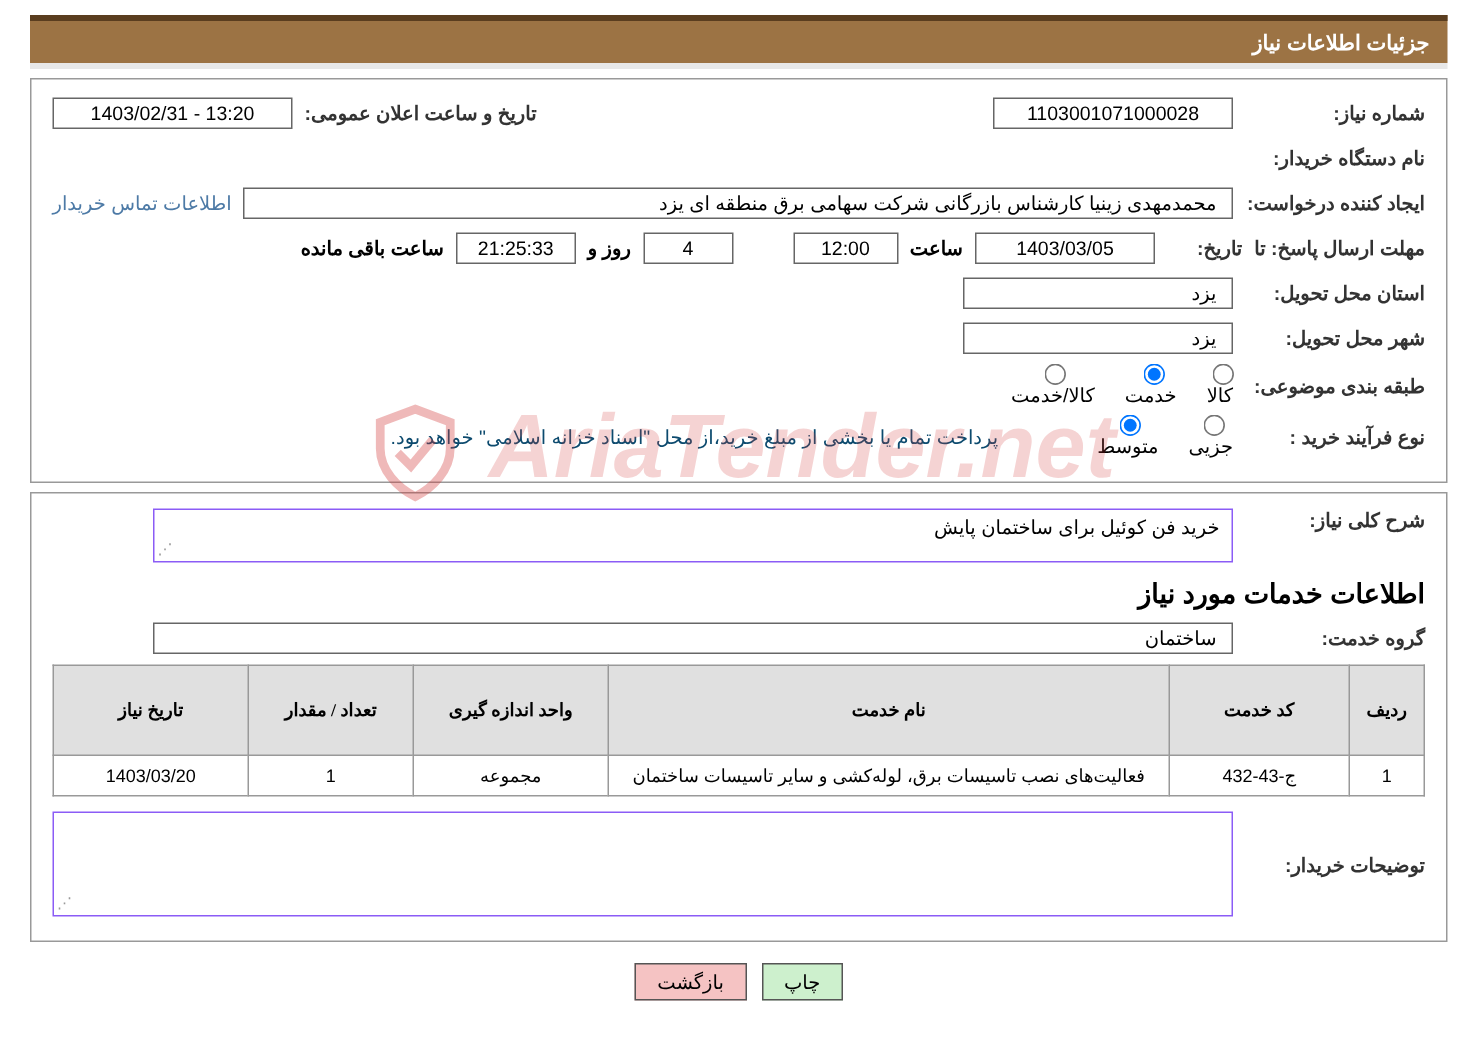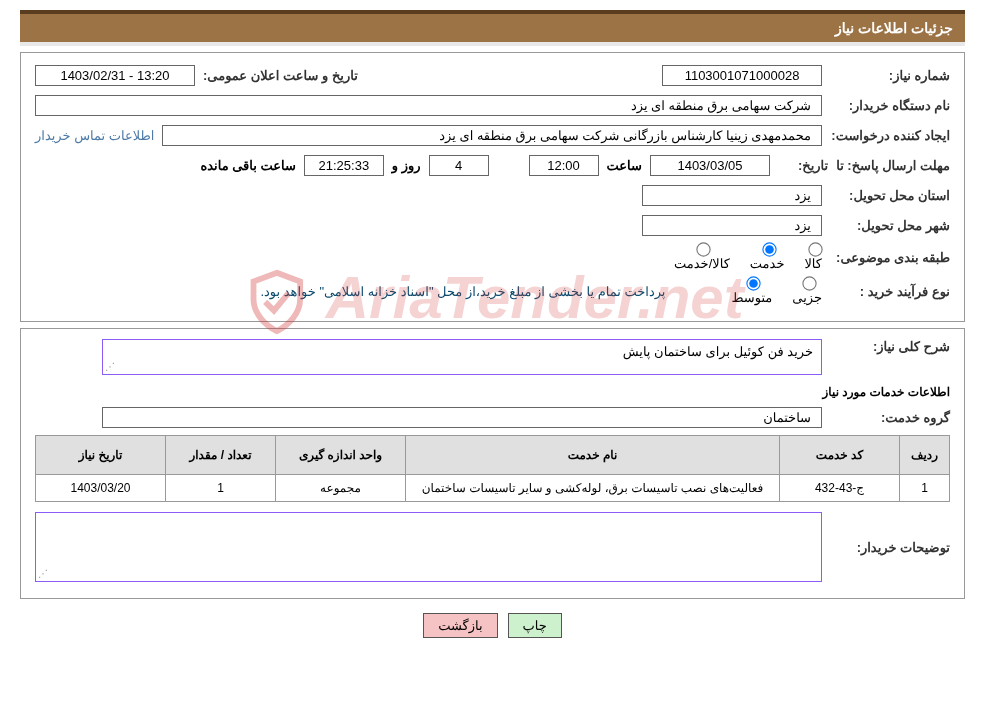--- a/index.html
+++ b/index.html
@@ -16,23 +16,23 @@
     .box-full { flex: 1; text-align: right; padding-right: 10px; }
     .sep-label { margin: 0 8px; font-weight: bold; }
     .contact-link { color: #4d7aa6; cursor: pointer; margin-right: 8px; }
     .radio-row { display: flex; align-items: center; gap: 6px; }
     .radio-item { margin-left: 14px; display: flex; align-items: center; flex-direction: column; }
     .radio-item input { margin-left: 4px; transform: scale(1.1); }
     .note-text { color: #0c4a6e; margin-right: 52px; }
     .textarea-box { border: 1px solid #8b5cf6; width: 100%; min-height: 40px; padding: 4px 8px; resize: vertical; position: relative; text-align: right; background: #fff; }
     .resize-handle { position: absolute; bottom: 2px; left: 2px; font-size: 10px; color: #999; direction: ltr; }
     table.data-table { width: 100%; border-collapse: collapse; margin-top: 6px; }
-    table.data-table th { background: #e0e0e0; border: 1px solid #999; padding: 12px 4px; font-weight: bold; font-size: 12px; text-align: center; }
+    table.data-table th { background: #e0e0e0; border: 1px solid #999; padding: 22px 4px; font-weight: bold; font-size: 12px; text-align: center; font-family: Liberation Serif, serif; }
     table.data-table td { border: 1px solid #999; padding: 6px 4px; text-align: center; font-size: 12px; }
-    .section-title { font-weight: bold; font-size: 12px; margin: 10px 0 6px 0; }
+    .section-title { font-weight: bold; font-size: 18px; margin: 10px 0 6px 0; }
     .actions { display: flex; justify-content: center; gap: 10px; margin: 14px 0; }
     .btn { border: 1px solid #555; padding: 4px 14px; cursor: pointer; font-family: inherit; font-size: 13px; }
     .btn-chap { background: #cdf0cd; }
     .btn-back { background: #f5c3c3; }
     .watermark { position: absolute; top: 300px; left: 50%; transform: translate(-50%, -50%); font-size: 60px; font-weight: bold; color: rgba(208, 54, 54, 0.22); pointer-events: none; z-index: 1; font-family: Arial, sans-serif; font-style: italic; direction: ltr; white-space: nowrap; }
     .shield { display: inline-block; vertical-align: middle; }
     .right-col { display: flex; align-items: center; }
     .left-col { display: flex; align-items: center; margin-right: auto; }
   </style>
 </head>
@@ -57,21 +57,20 @@
     <span class="label wide-label">شماره نیاز:</span>
     <span class="box box-med">1103001071000028</span>
     <div class="left-col">
       <span class="label">تاریخ و ساعت اعلان عمومی:</span>
       <span class="box box-med">13:20 - 1403/02/31</span>
     </div>
   </div>
 
   <div class="row">
     <span class="label wide-label">نام دستگاه خریدار:</span>
-    <span class="box box-full">شرکت سهامی برق منطقه ای یزد</span>
   </div>
 
   <div class="row">
     <span class="label wide-label">ایجاد کننده درخواست:</span>
     <span class="box box-full">محمدمهدی زینیا کارشناس بازرگانی شرکت سهامی برق منطقه ای یزد</span>
     <a class="contact-link">اطلاعات تماس خریدار</a>
   </div>
 
   <div class="row">
     <div class="right-col" style="flex-direction:row; align-items:flex-start;">

